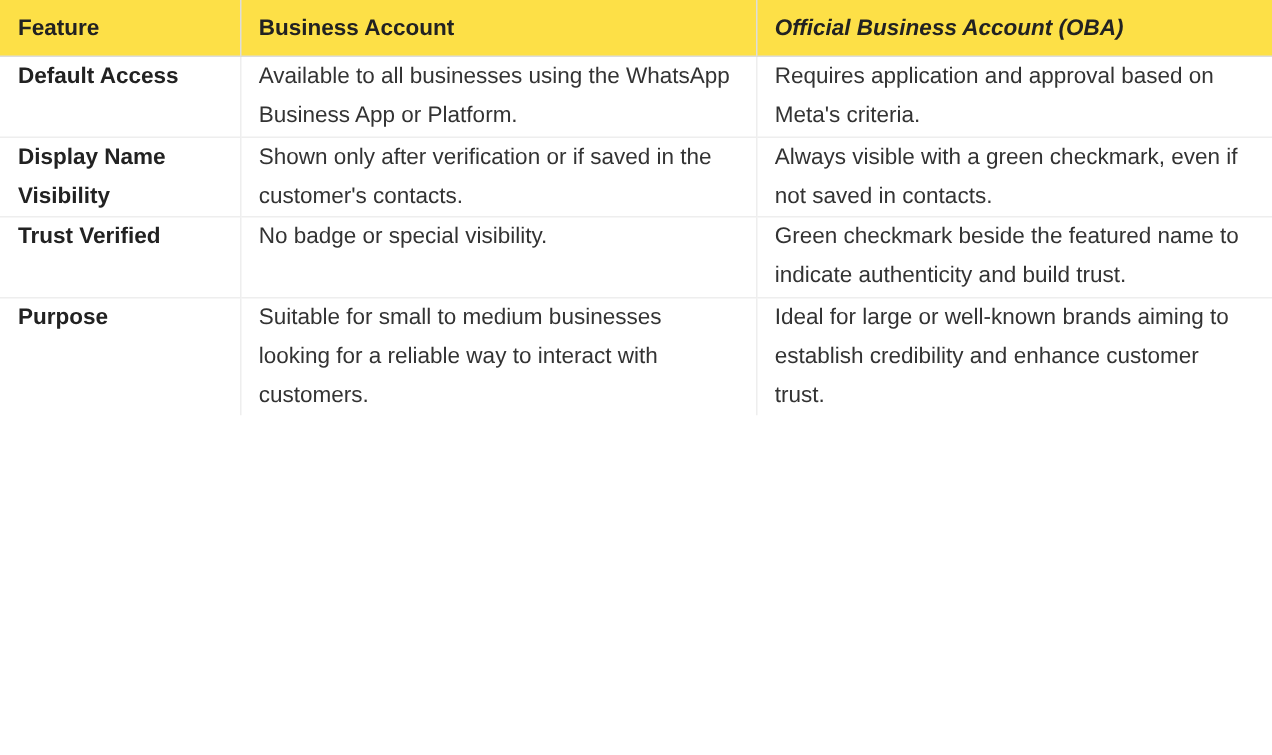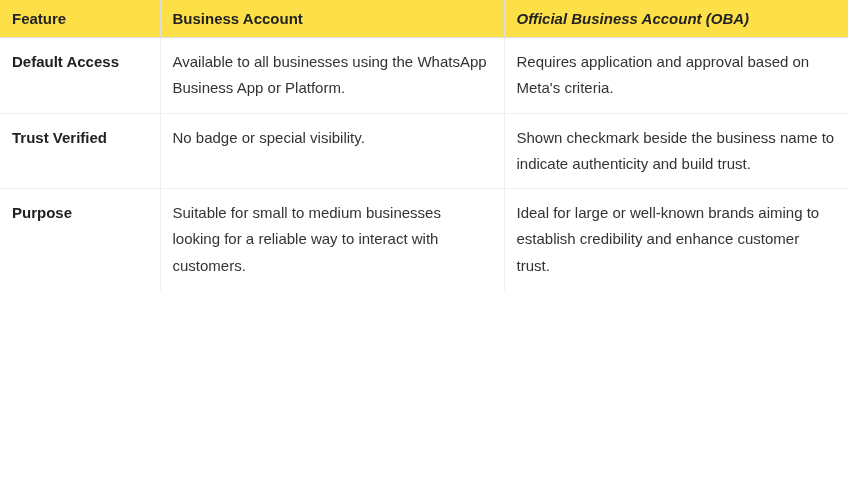--- a/index.html
+++ b/index.html
@@ -30,21 +30,21 @@
       padding: 10px 12px;
       border-bottom: 1px solid #ddd;
       border-right: 1px solid #ddd;
       font-size: 15px;
     }
     th:last-child {
       border-right: none;
       font-style: italic;
     }
     td {
-      padding: 11px 12px;
+      padding: 0 12px;
       vertical-align: top;
       border-bottom: 1px solid #eee;
       border-right: 1px solid #eee;
       line-height: 1.75;
       color: #333;
     }
     td:last-child {
       border-right: none;
     }
     td.feature {
@@ -71,23 +71,28 @@
       <th>Official Business Account (OBA)</th>
     </tr>
   </thead>
   <tbody>
     <tr>
       <td class="feature">Default Access</td>
       <td>Available to all businesses using the WhatsApp Business App or Platform.</td>
       <td>Requires application and approval based on Meta's criteria.</td>
     </tr>
     <tr>
+      <td class="feature">Display Name Visibility</td>
+      <td>Shown only after verification or if saved in the customer's contacts.</td>
+      <td>Always visible with a green checkmark, even if not saved in contacts.</td>
+    </tr>
+    <tr>
       <td class="feature">Trust Verified</td>
       <td>No badge or special visibility.</td>
-      <td>Shown checkmark beside the business name to indicate authenticity and build trust.</td>
+      <td>Green checkmark beside the featured name to indicate authenticity and build trust.</td>
     </tr>
     <tr>
       <td class="feature">Purpose</td>
       <td>Suitable for small to medium businesses looking for a reliable way to interact with customers.</td>
       <td>Ideal for large or well-known brands aiming to establish credibility and enhance customer trust.</td>
     </tr>
   </tbody>
 </table>
 
 </body></html>

